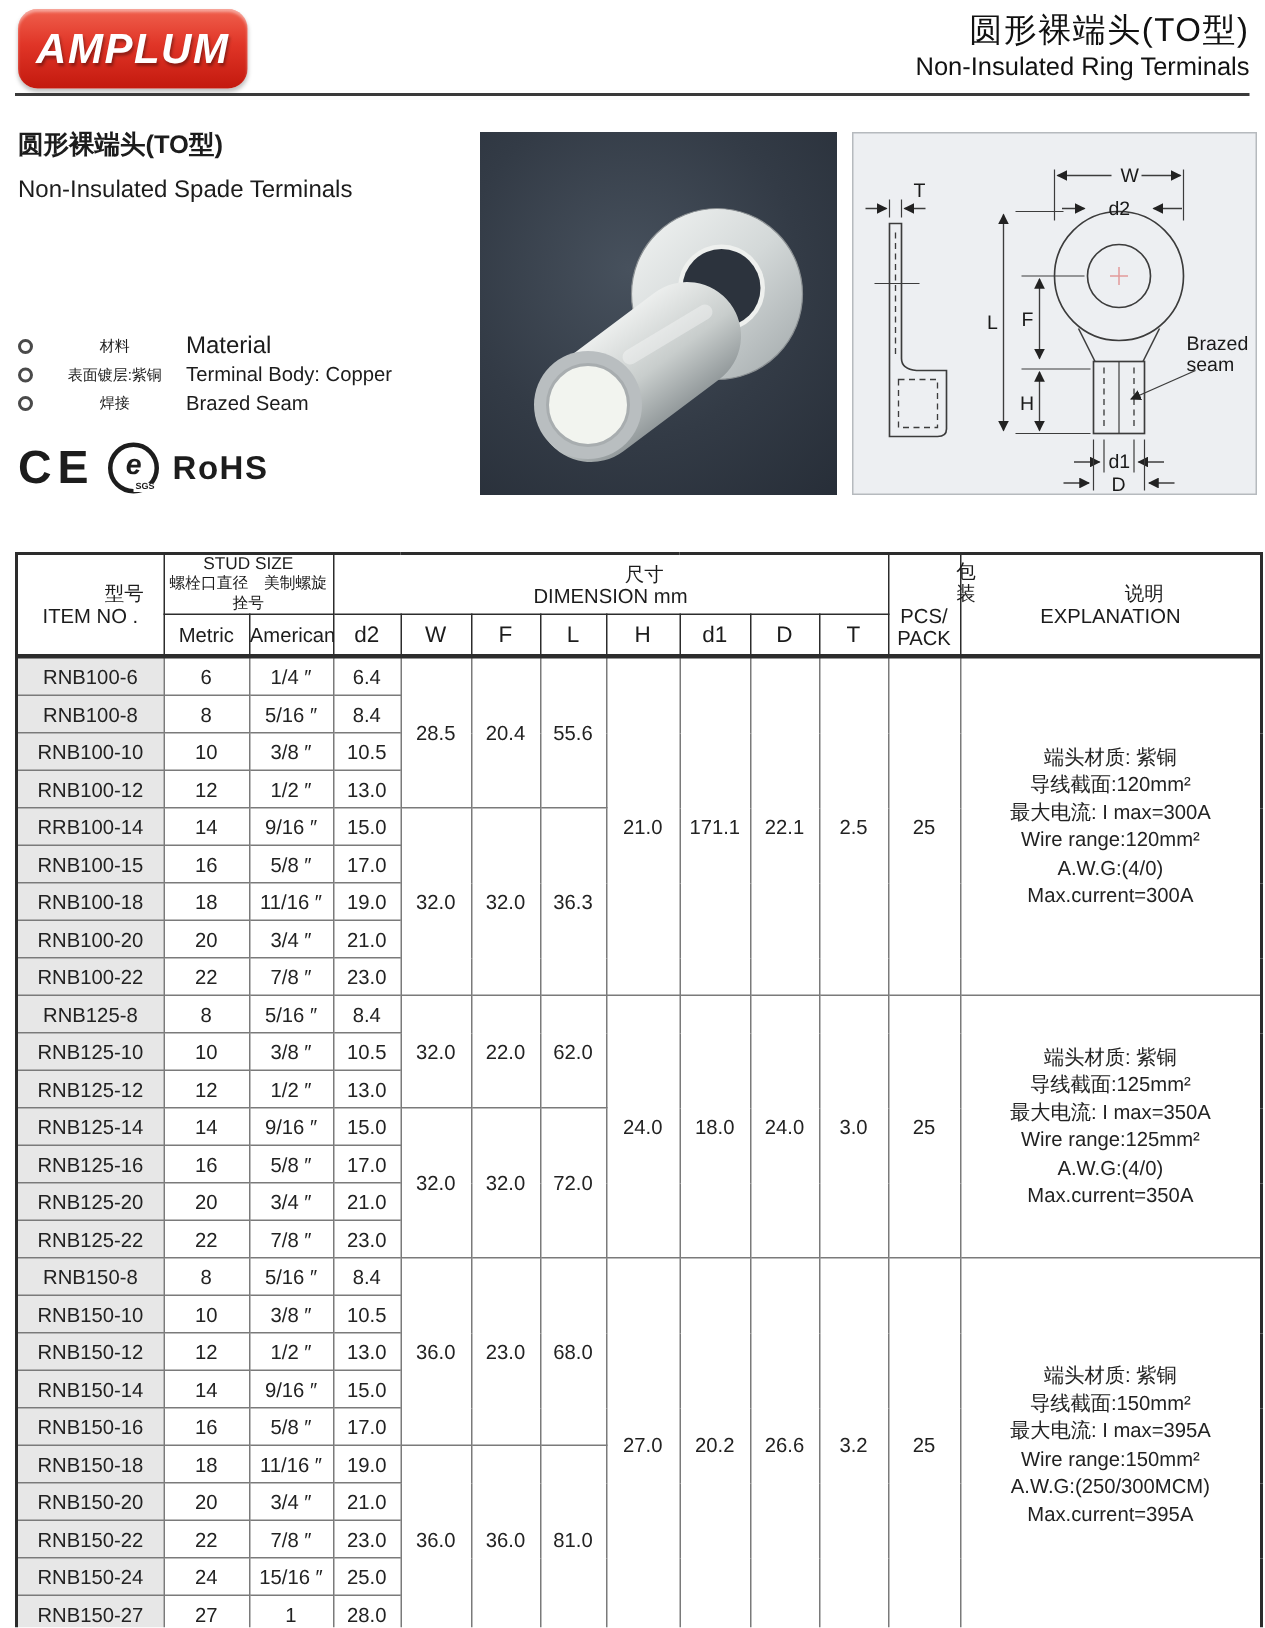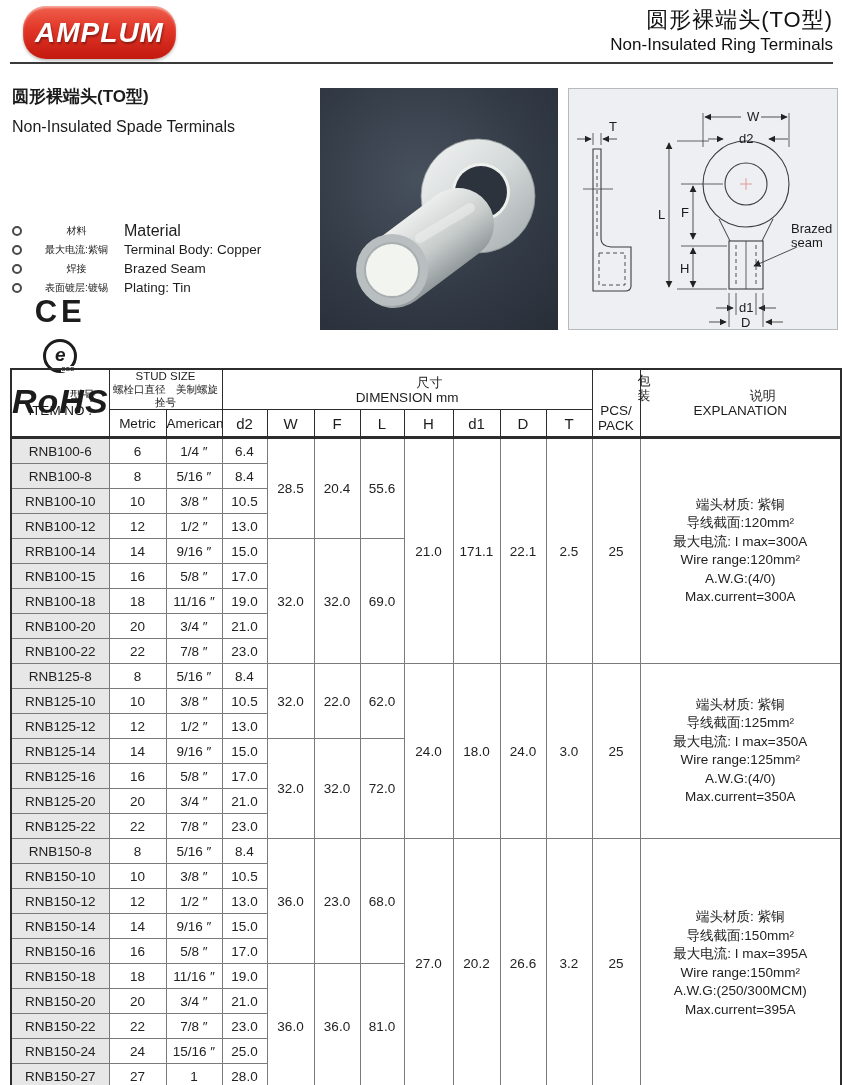--- a/index.html
+++ b/index.html
@@ -5,23 +5,22 @@
   html,body { margin:0; padding:0; background:#fff; }
   .page {
     position:relative; width:843px; height:1085px; background:#fff;
     font-family:"Liberation Sans",sans-serif; color:#1c1c1c; overflow:hidden;
   }
 
   
   .logo {
     position:absolute; left:12px; top:6px; width:153px; height:53px;
     background:linear-gradient(180deg,#f0604d 0%, #e03527 45%, var(--accent_red,#c3190e) 100%);
-    border-radius:23px; display:flex; align-items:center; justify-content:center;
+    border-radius:13px; display:flex; align-items:center; justify-content:center;
     box-shadow: inset 0 2px 2px rgba(255,255,255,.45), 0 2px 3px rgba(0,0,0,.25);
-    margin-left: 11px;
   }
   .logo-text {
     color:#fff; font-weight:bold; font-style:italic; font-size:28px; letter-spacing:1px;
     text-shadow:1px 2px 2px rgba(0,0,0,.35);
   }
   .header-title { position:absolute; right:10px; top:6px; text-align:right; line-height:1.25; }
   .header-title .zh { font-size:22px; letter-spacing:1px; color:#111; }
   .header-title .en { font-size:17px; color:#111; }
   .header-rule { position:absolute; left:10px; top:62px; width:823px; height:2px; background:#3a3a3a; }
 
@@ -33,29 +32,29 @@
   .materials { position:absolute; left:12px; top:221px; }
   .material-row { display:flex; align-items:center; height:19px; }
   .material-row .bullet {
     width:6px; height:6px; border:2px solid #4a4a4a; border-radius:50%;
     margin-right:7px; flex:0 0 auto;
   }
   .material-row .zh { width:95px; font-size:10px;text-align:center; }
   .material-row .en { font-size:13.5px; }
   .material-row.first .en { font-size:16px; }
 
-  .certs { position:absolute; left:12px; top:294px; display:flex; align-items:center; gap:9px;flex-direction:column; }
+  .certs { position:absolute; left:12px; top:294px; display:flex; align-items:center; gap:9px; }
   .ce-mark { font-size:31px; font-weight:600; letter-spacing:4px; }
   .sgs-mark {
     position:relative; width:28px; height:28px; border:3px solid #1d1d1d; border-radius:50%;
     display:flex; align-items:center; justify-content:center;
   }
   .sgs-mark .e { font-size:19px; font-weight:bold; font-style:italic; margin-top:-3px; }
   .sgs-mark .sgs { position:absolute; bottom:-2px; right:-1px; font-size:6px; font-weight:bold; background:#fff; padding:0 1px; }
-  .rohs-mark { font-size:34px; font-weight:800; letter-spacing:1px;font-style:italic; }
+  .rohs-mark { font-size:22px; font-weight:800; letter-spacing:1px; }
 
   
   .photo {
     position:absolute; left:320px; top:88px; width:238px; height:242px;
     background:radial-gradient(circle at 42% 38%, #47515d 0%, var(--photo_bg,#333b46) 55%, #272e38 100%);
   }
   .photo svg { display:block; }
 
   
   .diagram {
@@ -116,32 +115,27 @@
   </div>
 
   <div class="materials">
     <div class="material-row first">
       <span class="bullet"></span>
       <span class="zh">材料</span>
       <span class="en">Material</span>
     </div>
     <div class="material-row">
       <span class="bullet"></span>
-      <span class="zh">最大电流:紫铜</span>
+      <span class="zh">表面镀层:紫铜</span>
       <span class="en">Terminal Body: Copper</span>
     </div>
     <div class="material-row">
       <span class="bullet"></span>
       <span class="zh">焊接</span>
       <span class="en">Brazed Seam</span>
-    </div>
-    <div class="material-row">
-      <span class="bullet"></span>
-      <span class="zh">表面镀层:镀锡</span>
-      <span class="en">Plating: Tin</span>
     </div>
   </div>
 
   <div class="certs">
     <span class="ce-mark">CE</span>
     <span class="sgs-mark">
       <span class="e">e</span>
       <span class="sgs">SGS</span>
     </span>
     <span class="rohs-mark">RoHS</span>
@@ -358,21 +352,21 @@
           <td>1/2 ″</td>
           <td>13.0</td>
         </tr>
         <tr>
           <td class="item-cell">RRB100-14</td>
           <td>14</td>
           <td>9/16 ″</td>
           <td>15.0</td>
           <td rowspan="5">32.0</td>
           <td rowspan="5">32.0</td>
-          <td rowspan="5">69.0</td>
+          <td rowspan="5">36.3</td>
         </tr>
         <tr>
           <td class="item-cell">RNB100-15</td>
           <td>16</td>
           <td>5/8 ″</td>
           <td>17.0</td>
         </tr>
         <tr>
           <td class="item-cell">RNB100-18</td>
           <td>18</td>

